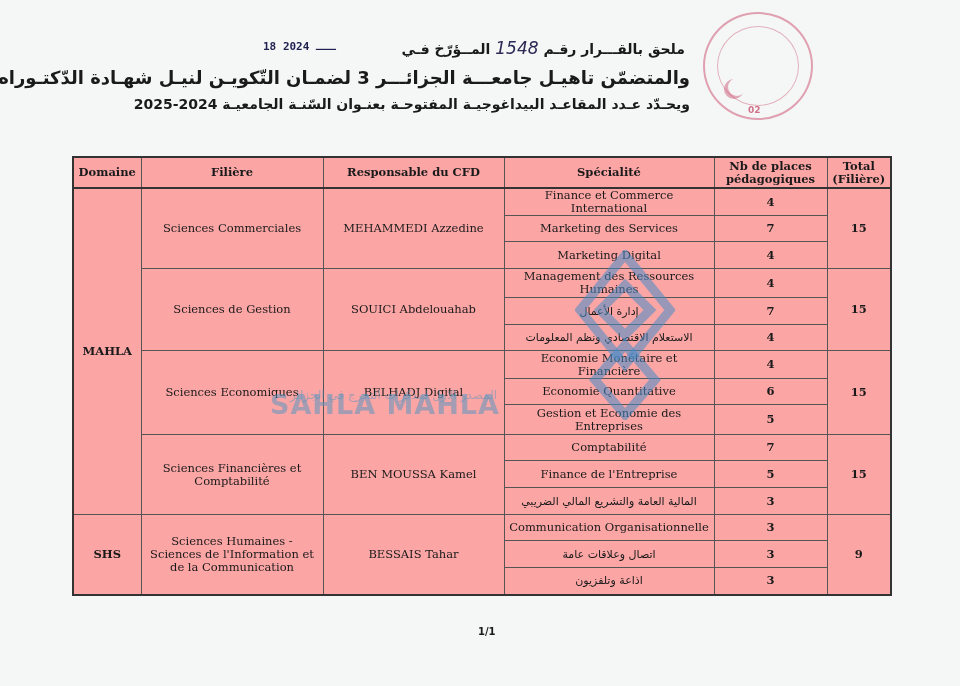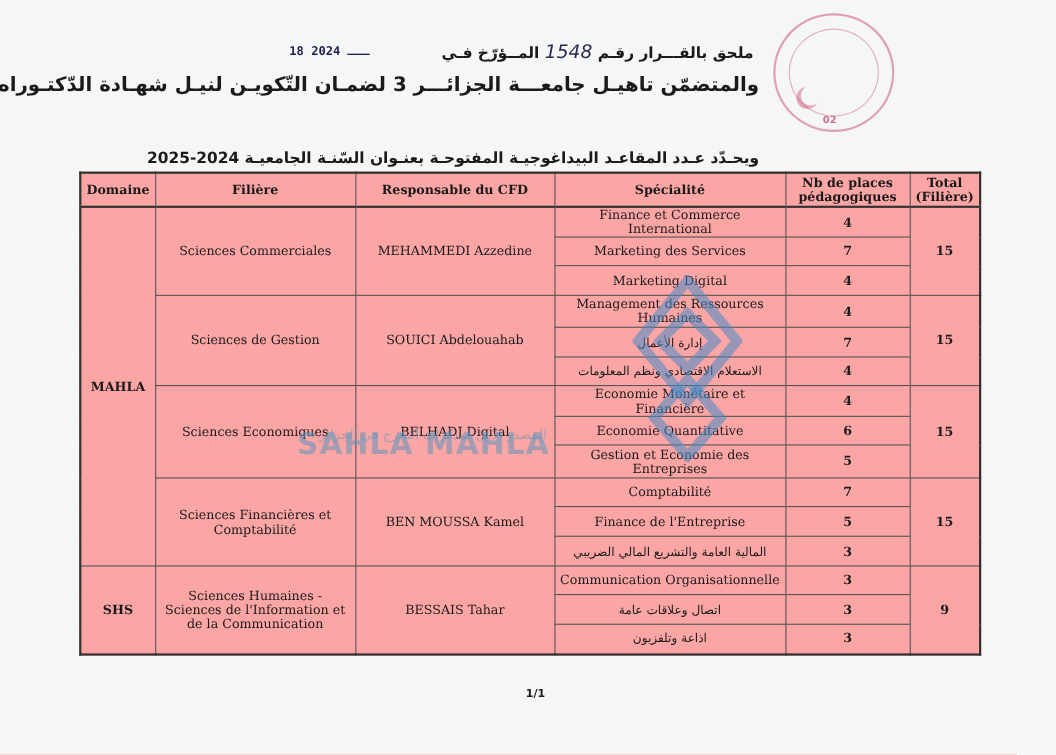--- a/index.html
+++ b/index.html
@@ -3,21 +3,21 @@
 <meta charset="utf-8">
 <style>
   html, body { margin:0; padding:0; }
   body {
     width:960px; height:686px; background:#f5f7f6; position:relative; overflow:hidden;
     font-family:"DejaVu Serif", serif; color:#1a1a1a;
   }
   .hline { position:absolute; font-family:"DejaVu Sans", sans-serif; font-weight:bold; white-space:nowrap; }
   #l1 { top:38px; right:275px; font-size:14px; }
   #l2 { top:67px; right:270px; font-size:18px;text-align:right; }
-  #l3 { top:96px; right:270px; font-size:14px;margin-top:40px; }
+  #l3 { top:96px; right:270px; font-size:14px; }
   .handnum { font-family:"DejaVu Sans", sans-serif; font-weight:normal; font-style:italic; font-size:17px; color:#2a2a55; }
   .date { position:absolute; top:40px; left:263px; font-family:"DejaVu Sans Mono", monospace; font-size:11px; color:#1e2050; font-weight:bold; }
   .stamp {
     position:absolute; left:703px; top:12px; width:110px; height:108px; border-radius:50%;
     border:2px solid rgba(205,90,120,0.55); box-sizing:border-box;
   }
   .stamp::before { content:""; position:absolute; left:12px; top:12px; right:12px; bottom:12px; border-radius:50%; border:1.5px solid rgba(205,90,120,0.45); }
   .stamp-num { position:absolute; left:748px; top:105px; font-size:9px; color:rgba(200,80,110,0.8); font-family:"DejaVu Sans", sans-serif; font-weight:bold; }
   .stamp-crescent { position:absolute; left:728px; top:78px; width:18px; height:18px; border-radius:50%; box-shadow:-3px 2px 0 1px rgba(205,90,120,0.5); }
 

